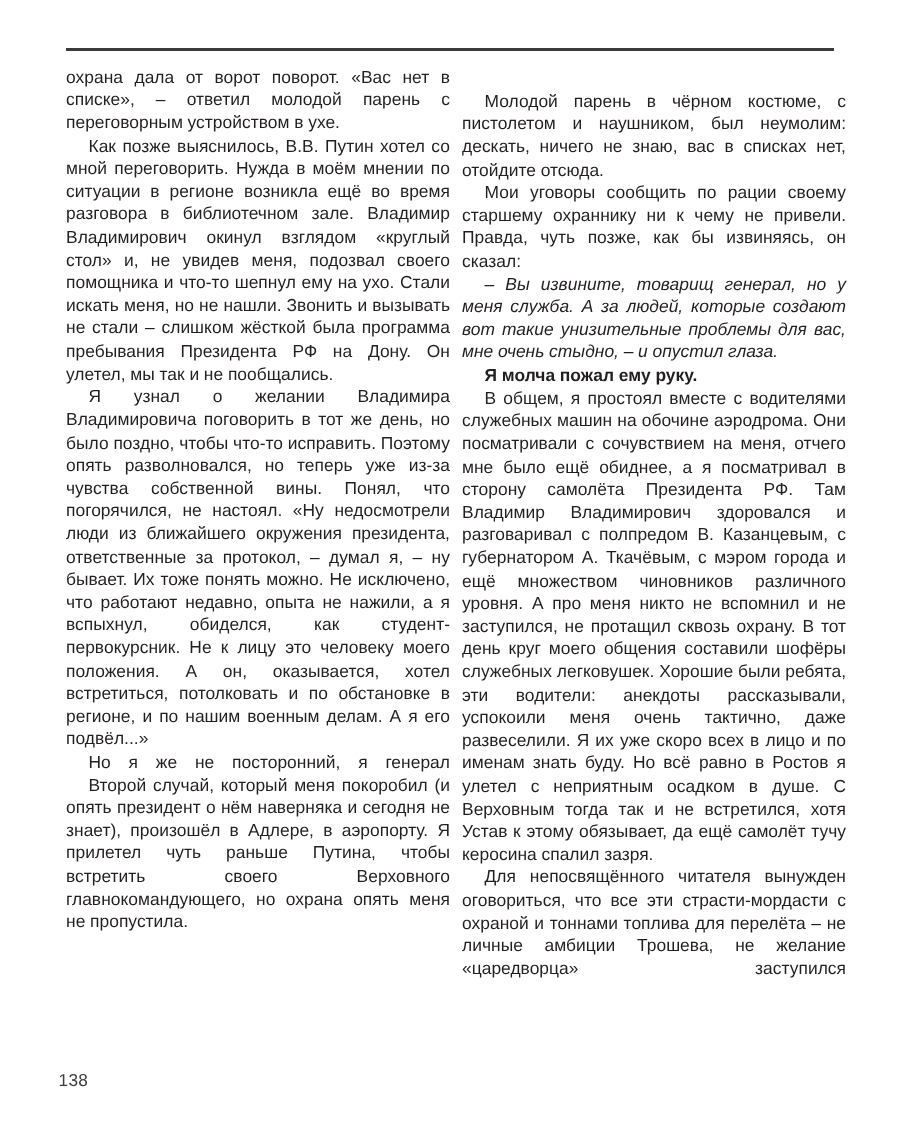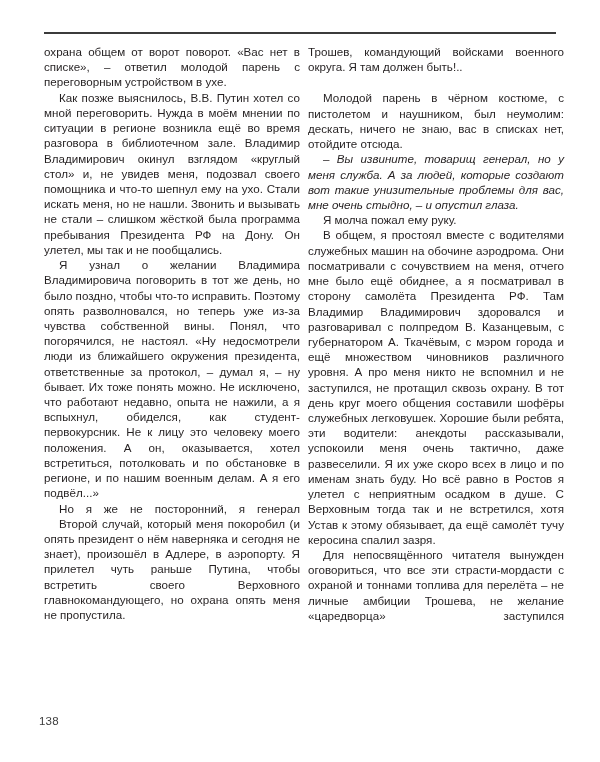--- a/index.html
+++ b/index.html
@@ -79,31 +79,31 @@
 </style>
 </head>
 <body>
 
 <div id="page" style="background: rgb(255, 255, 255);">
 
   <div id="header-rule" style="background: rgb(59, 59, 59);"></div>
 
   <div id="columns">
     <div class="column left">
-        <p class="indent cont" style="color: rgb(35, 31, 32);">охрана общем от ворот поворот. «Вас нет в списке», – ответил молодой парень с переговорным устройством в ухе.</p>
+        <p class="indent cont" style="color: rgb(35, 31, 32);">охрана дала от ворот поворот. «Вас нет в списке», – ответил молодой парень с переговорным устройством в ухе.</p>
         <p class="indent" style="color: rgb(35, 31, 32);">Как позже выяснилось, В.В. Путин хотел со мной переговорить. Нужда в моём мнении по ситуации в регионе возникла ещё во время разговора в библиотечном зале. Владимир Владимирович окинул взглядом «круглый стол» и, не увидев меня, подозвал своего помощника и что-то шепнул ему на ухо. Стали искать меня, но не нашли. Звонить и вызывать не стали – слишком жёсткой была программа пребывания Президента РФ на Дону. Он улетел, мы так и не пообщались.</p>
         <p class="indent" style="color: rgb(35, 31, 32);">Я узнал о желании Владимира Владимировича поговорить в тот же день, но было поздно, чтобы что-то исправить. Поэтому опять разволновался, но теперь уже из-за чувства собственной вины. Понял, что погорячился, не настоял. «Ну недосмотрели люди из ближайшего окружения президента, ответственные за протокол, – думал я, – ну бывает. Их тоже понять можно. Не исключено, что работают недавно, опыта не нажили, а я вспыхнул, обиделся, как студент-первокурсник. Не к лицу это человеку моего положения. А он, оказывается, хотел встретиться, потолковать и по обстановке в регионе, и по нашим военным делам. А я его подвёл...»</p>
         <p class="indent forcejust" style="color: rgb(35, 31, 32);">Но я же не посторонний, я генерал</p>
         <p class="indent" style="color: rgb(35, 31, 32);">Второй случай, который меня покоробил (и опять президент о нём наверняка и сегодня не знает), произошёл в Адлере, в аэропорту. Я прилетел чуть раньше Путина, чтобы встретить своего Верховного главнокомандующего, но охрана опять меня не пропустила.</p>
       </div>
     <div class="column right">
-        <p class="indent cont" style="color: rgb(35, 31, 32);">Трошев, командующий войсками военного округа. Я там должен быть!..</p>
         <p class="indent" style="color: rgb(35, 31, 32); margin-top: 16px;">Молодой парень в чёрном костюме, с пистолетом и наушником, был неумолим: дескать, ничего не знаю, вас в списках нет, отойдите отсюда.</p>
+        <p class="indent" style="color: rgb(35, 31, 32);">Мои уговоры сообщить по рации своему старшему охраннику ни к чему не привели. Правда, чуть позже, как бы извиняясь, он сказал:</p>
         <p class="indent" style="color: rgb(35, 31, 32); font-style: italic;">– Вы извините, товарищ генерал, но у меня служба. А за людей, которые создают вот такие унизительные проблемы для вас, мне очень стыдно, – и опустил глаза.</p>
-        <p class="indent" style="color: rgb(35, 31, 32);">Я молча пожал ему руку.</p>
+        <p class="indent" style="color: rgb(35, 31, 32); font-weight: bold;">Я молча пожал ему руку.</p>
         <p class="indent" style="color: rgb(35, 31, 32);">В общем, я простоял вместе с водителями служебных машин на обочине аэродрома. Они посматривали с сочувствием на меня, отчего мне было ещё обиднее, а я посматривал в сторону самолёта Президента РФ. Там Владимир Владимирович здоровался и разговаривал с полпредом В. Казанцевым, с губернатором А. Ткачёвым, с мэром города и ещё множеством чиновников различного уровня. А про меня никто не вспомнил и не заступился, не протащил сквозь охрану. В тот день круг моего общения составили шофёры служебных легковушек. Хорошие были ребята, эти водители: анекдоты рассказывали, успокоили меня очень тактично, даже развеселили. Я их уже скоро всех в лицо и по именам знать буду. Но всё равно в Ростов я улетел с неприятным осадком в душе. С Верховным тогда так и не встретился, хотя Устав к этому обязывает, да ещё самолёт тучу керосина спалил зазря.</p>
         <p class="indent forcejust" style="color: rgb(35, 31, 32);">Для непосвящённого читателя вынужден оговориться, что все эти страсти-мордасти с охраной и тоннами топлива для перелёта – не личные амбиции Трошева, не желание «царедворца» заступился</p>
       </div>
   </div>
 
   <div id="page-number">138</div>
 
 </div>
 
 </body></html>

